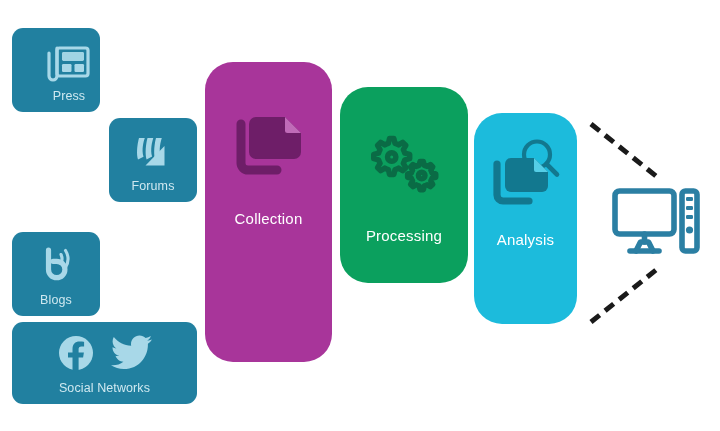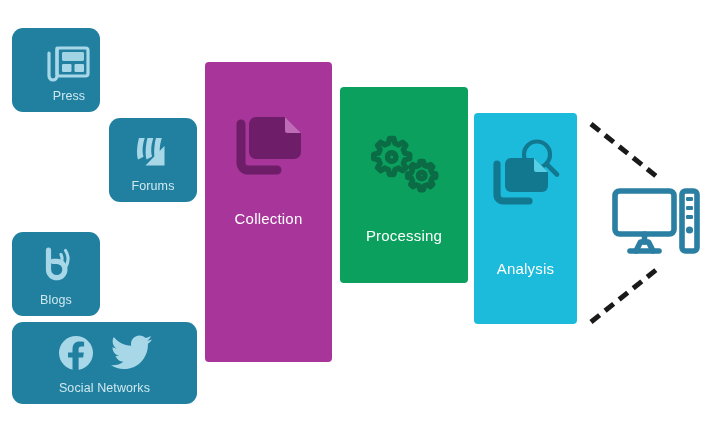--- a/index.html
+++ b/index.html
@@ -71,21 +71,21 @@
   .dual-icons {
     display: flex;
     align-items: center;
     justify-content: center;
     gap: 16px;
   }
 
   
   .panel {
     position: absolute;
-    border-radius: 4px;
+    border-radius: 28px;
     box-sizing: border-box;
     display: flex;
     flex-direction: column;
     align-items: center;
   }
   .panel .panel-icon {
     display: flex;
     align-items: center;
     justify-content: center;
   }
@@ -110,21 +110,20 @@
     width: 128px; height: 196px;
     background: #0BA05E;
   }
   #panel-processing .panel-icon { margin-top: 48px; }
   #panel-processing .panel-label { margin-top: 26px; }
 
   #panel-analysis {
     left: 474px; top: 113px;
     width: 103px; height: 211px;
     background: #1CBBDC;
-    gap: 29px;
   }
   #panel-analysis .panel-icon { margin-top: 24px; }
   #panel-analysis .panel-label { margin-top: 20px; }
 
   
   #output-computer {
     position: absolute;
     left: 612px;
     top: 186px;
     width: 88px;

